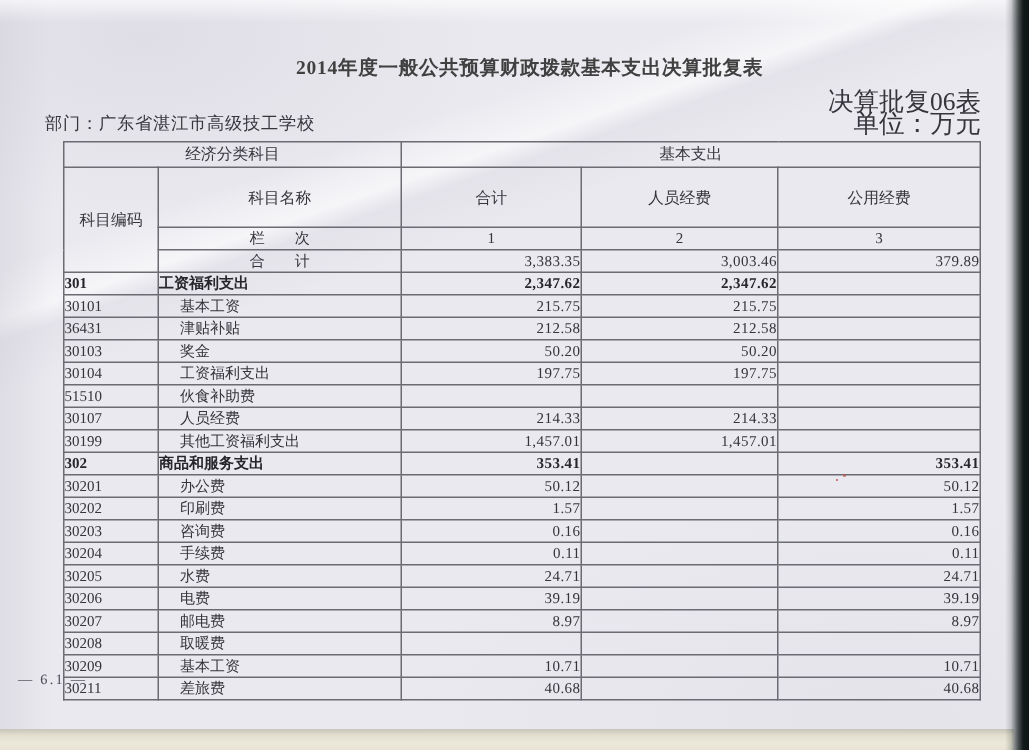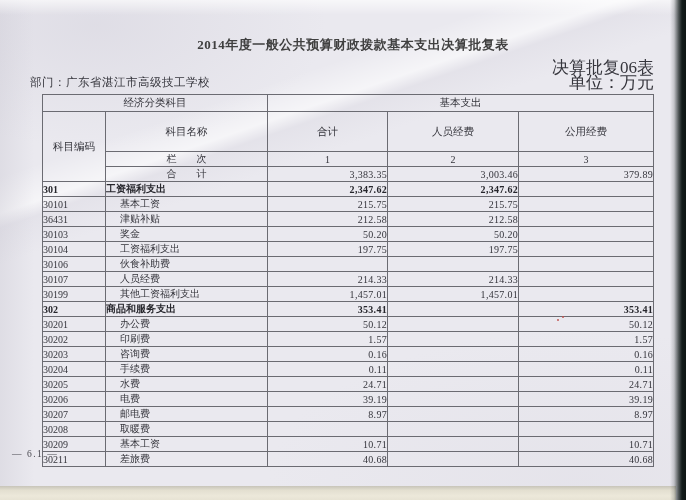--- a/index.html
+++ b/index.html
@@ -147,21 +147,21 @@
         <td class="num"></td>
       </tr>
       <tr class="datarow">
         <td class="code">30104</td>
         <td class="name indent">工资福利支出</td>
         <td class="num">197.75</td>
         <td class="num">197.75</td>
         <td class="num"></td>
       </tr>
       <tr class="datarow">
-        <td class="code">30106</td>
+        <td class="code">51510</td>
         <td class="name indent">伙食补助费</td>
         <td class="num"></td>
         <td class="num"></td>
         <td class="num"></td>
       </tr>
       <tr class="datarow">
         <td class="code">30107</td>
         <td class="name indent">人员经费</td>
         <td class="num">214.33</td>
         <td class="num">214.33</td>

